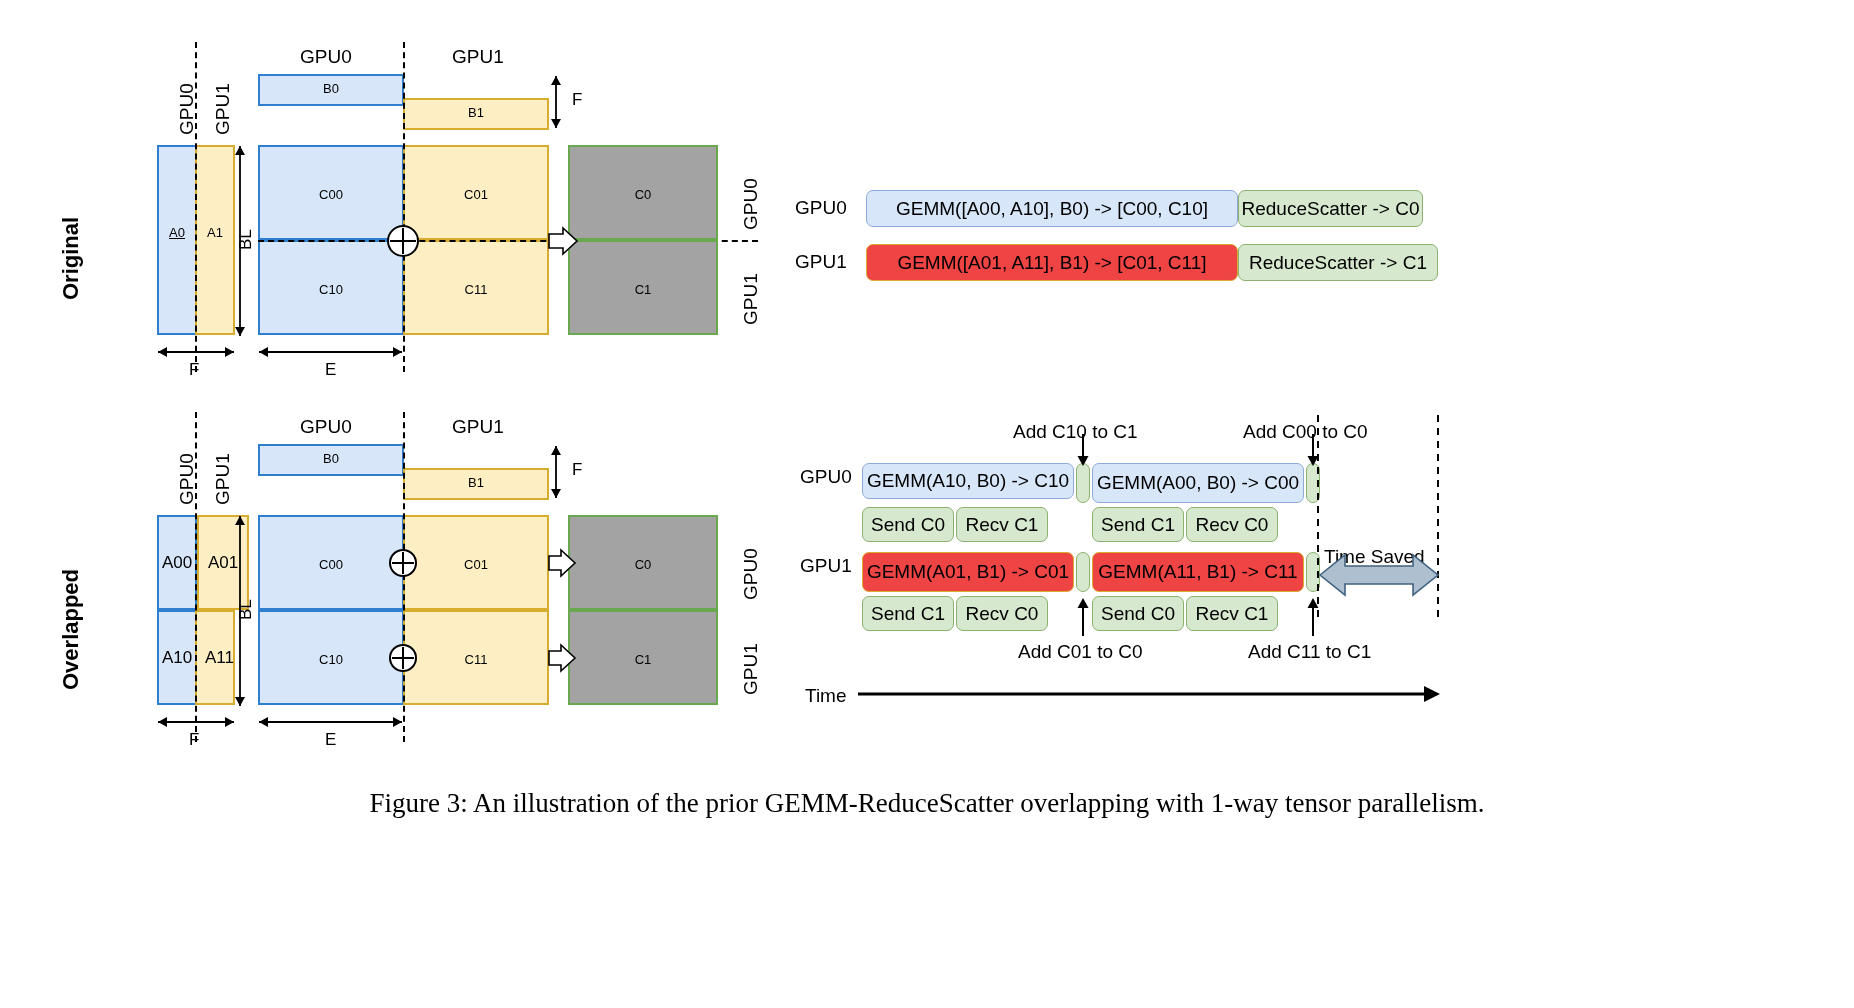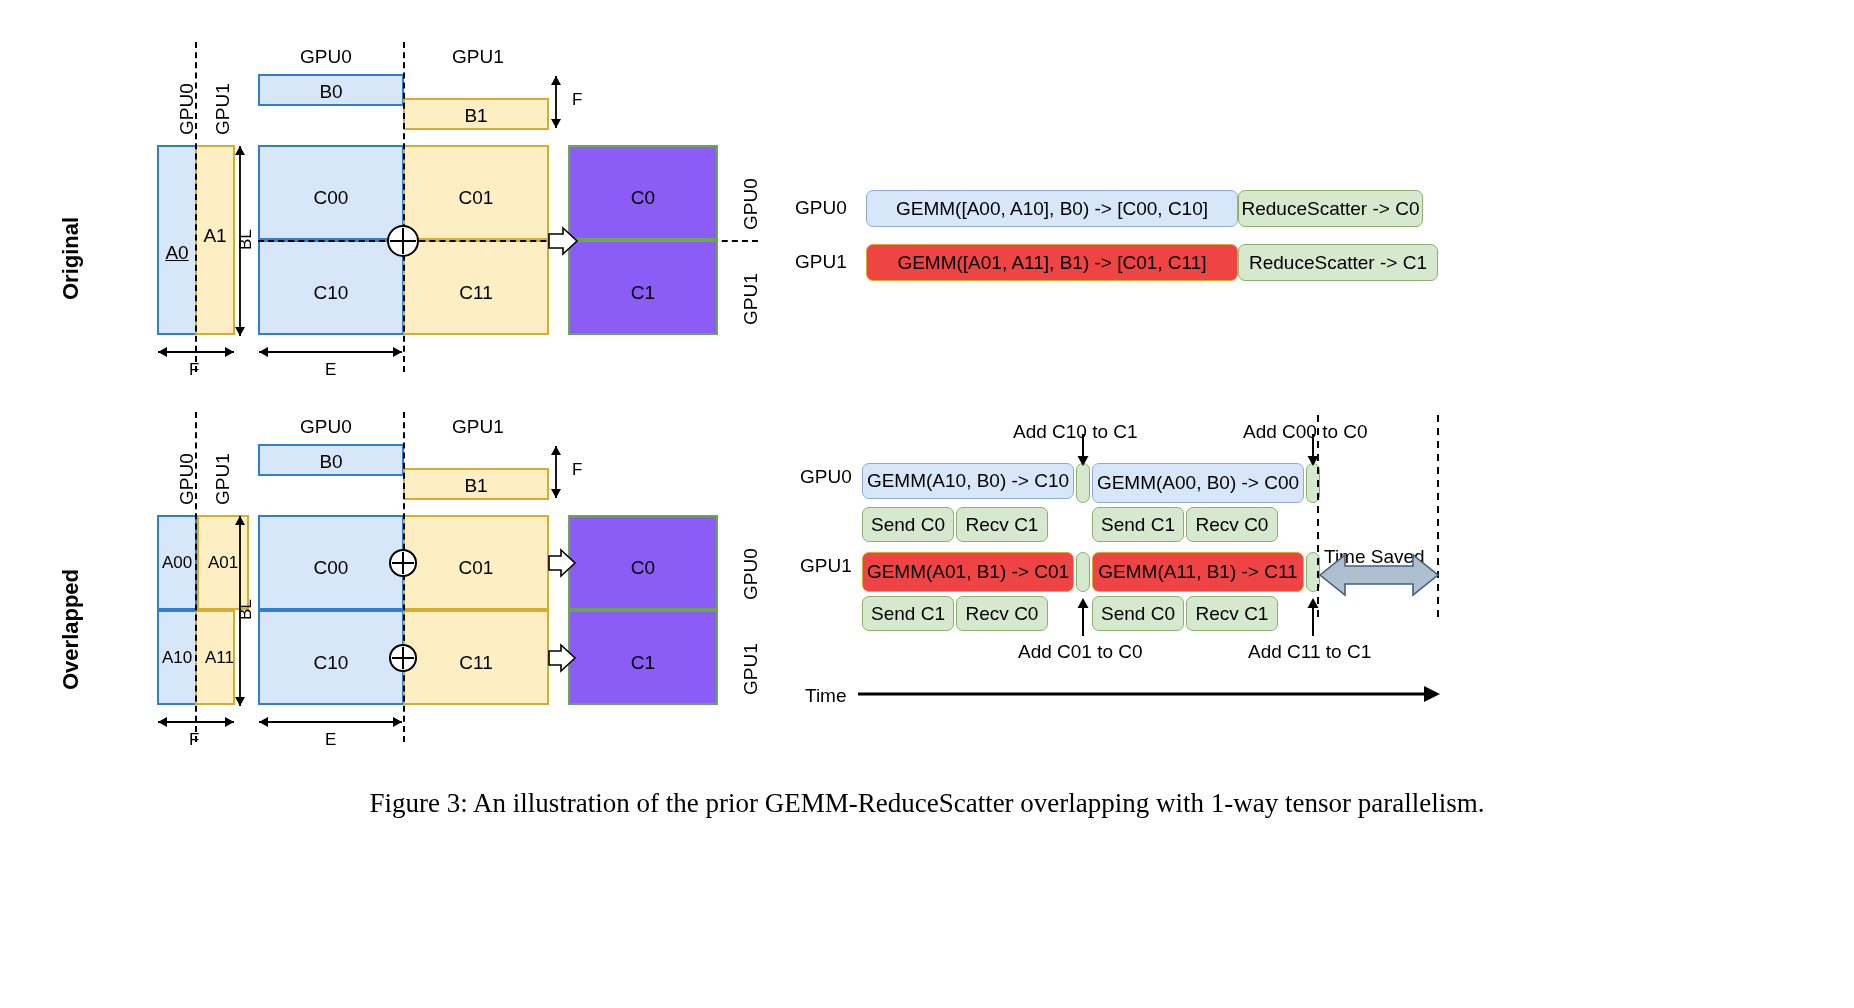--- a/index.html
+++ b/index.html
@@ -10,23 +10,23 @@
         transform-origin:0 0;transform:rotate(-90deg);}
 
   
   .rowlabel{position:absolute;font-size:22px;font-weight:bold;white-space:nowrap;
             transform-origin:0 0;transform:rotate(-90deg);}
 
   
   .blk{position:absolute;box-sizing:border-box;}
   .blue{background:#d7e6f8;border:2px solid #2f7fd0;}
   .yellow{background:#fdeec3;border:2px solid #d8ac2e;}
-  .green{background:#8b5cf6;border:2px solid #6aa84f;}
-
-  .blk .lbl{position:absolute;left:0;right:0;text-align:center;font-size:19px;}
+  .green{background:#a3a3a3;border:2px solid #6aa84f;}
+
+  .blk .lbl{position:absolute;left:0;right:0;text-align:center;font-size:13px;}
 
   
   .vdash{position:absolute;border-left:2px dashed #000;}
   .hdash{position:absolute;border-top:2px dashed #000;}
 
   
   .tbox{position:absolute;box-sizing:border-box;border-radius:7px;
         display:flex;align-items:center;justify-content:center;
         font-size:19px;white-space:nowrap;}
   .tb-blue{background:#d7e6f8;border:1.5px solid #8fa9d8;}
@@ -40,21 +40,21 @@
 </style>
 </head>
 <body>
 
 <div class="rowlabel" style="left:58px;top:300px;">Original</div>
 
 <div class="vtxt" style="left:176px;top:135px;">GPU0</div>
 <div class="vtxt" style="left:212px;top:135px;">GPU1</div>
 
 <div class="blk blue" style="left:157px;top:145px;width:40px;height:190px;">
-  <span class="lbl" style="top:95px;text-decoration:underline;">A0</span>
+  <span class="lbl" style="top:78px;text-decoration:underline;">A0</span>
 </div>
 <div class="blk yellow" style="left:195px;top:145px;width:40px;height:190px;">
   <span class="lbl" style="top:78px;">A1</span>
 </div>
 <div class="vdash" style="left:195px;top:42px;height:330px;"></div>
 
 <div class="txt" style="left:300px;top:46px;">GPU0</div>
 <div class="txt" style="left:452px;top:46px;">GPU1</div>
 
 <div class="blk blue" style="left:258px;top:74px;width:146px;height:32px;">

